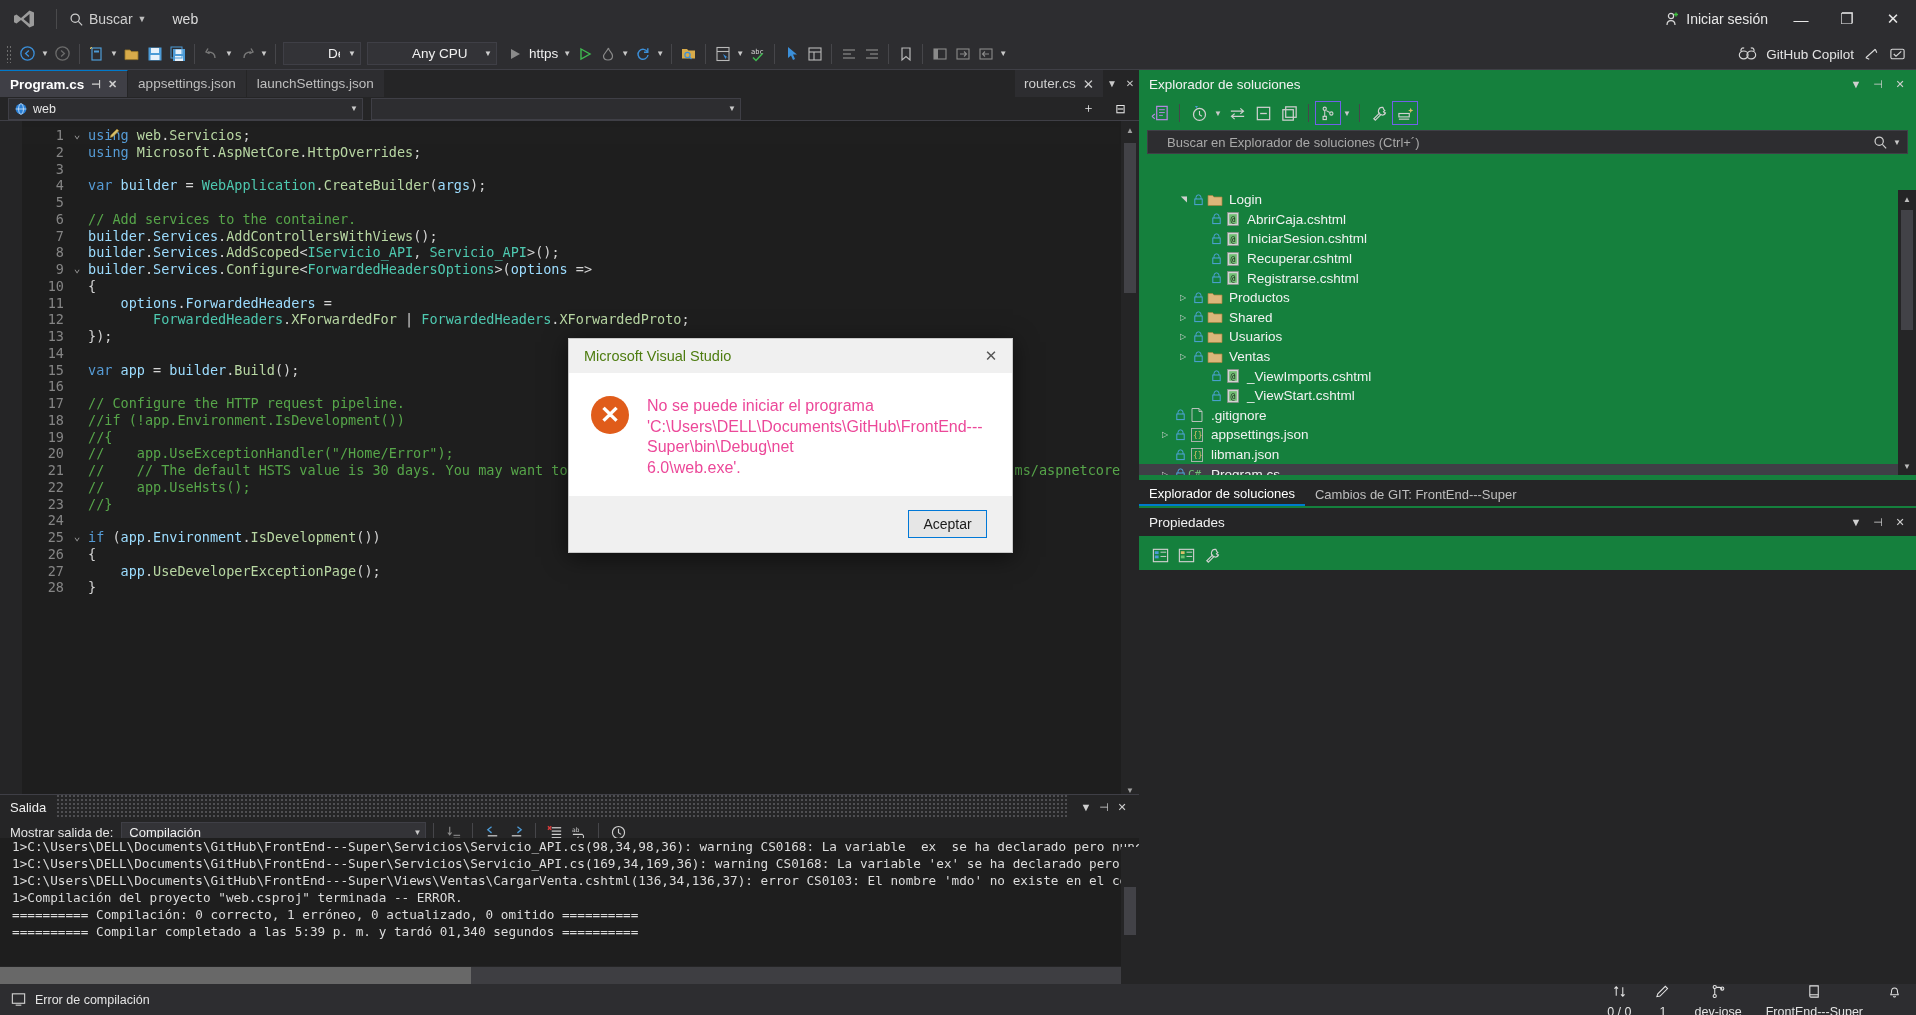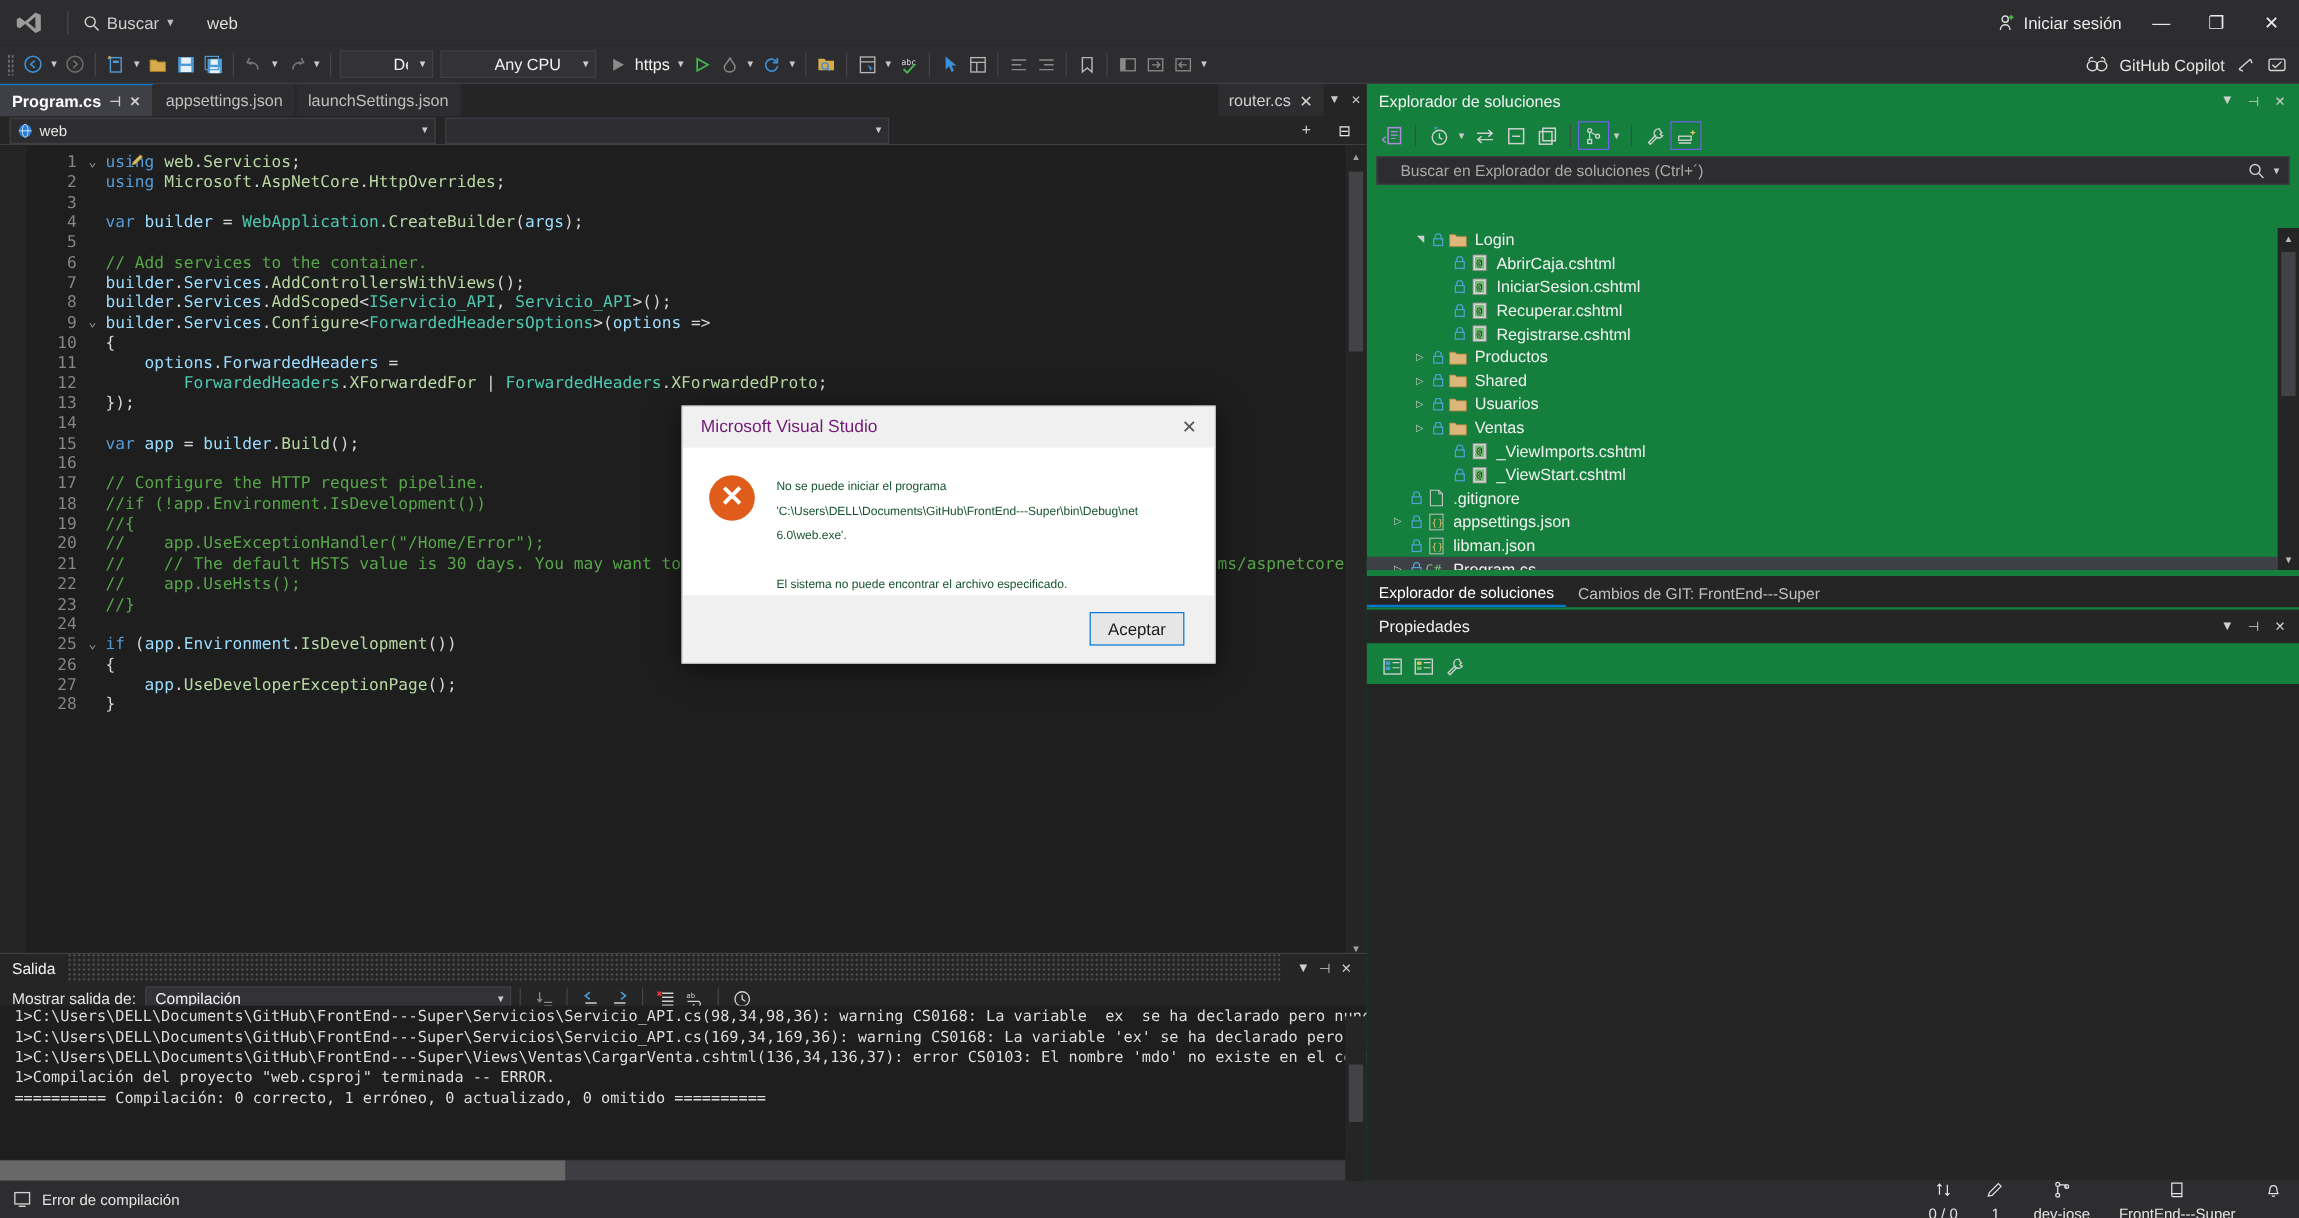--- a/index.html
+++ b/index.html
@@ -166,27 +166,27 @@
 
   .props-head { position:absolute; left:0; right:0; top:438px; height:28px; display:flex; align-items:center; padding-left:10px; background:#252526; }
   .props-toolbar { position:absolute; left:0; right:0; top:470px; height:30px; display:flex; align-items:center; padding-left:8px; }
   .props-body { position:absolute; left:0; right:0; top:500px; bottom:0; background:#252526; }
   .modal {
     position:absolute; left:568px; top:338px; width:445px; height:215px;
     background:#ffffff; border:1px solid #c8c8c8;
     box-shadow: 0 4px 22px rgba(0,0,0,0.55); color:#1b1b1b;
   }
   .modal-title { height:34px; background:#f0f0f0; display:flex; align-items:center; padding-left:15px; position:relative; }
-  .modal-title span { font-size:14.5px; color:#701a75; }
+  .modal-title span { font-size:14.5px; color:#4d7c0f; }
   .modal-x { position:absolute; right:0; top:0; width:42px; height:34px; display:flex; align-items:center;
              justify-content:center; font-size:15px; color:#555; cursor:default; }
   .modal-body { padding:23px 22px 0 22px; display:flex; gap:18px; }
   .err-circle { width:38px; height:38px; border-radius:50%; background:#e05c1a; flex:0 0 38px;
                 display:flex; align-items:center; justify-content:center; color:#fff; font-size:24px; font-weight:bold; line-height:1; }
-  .modal-msg { font-size:10px; line-height:20.5px; color:#14532d; }
+  .modal-msg { font-size:16px; line-height:20.5px; color:#ec4899; }
   .modal-msg .p2 { margin-top:20px; }
   .modal-foot { position:absolute; left:0; right:0; bottom:0; height:56px; background:#f0f0f0;
                 display:flex; align-items:center; justify-content:flex-end; padding-right:25px; }
   .btn-ok { min-width:79px; height:28px; background:#e6e6e6; border:1px solid #0078d7;
             font-size:14px; color:#1b1b1b; display:flex; align-items:center; justify-content:center; cursor:default; }
 
   
   .statusbar { position:absolute; left:0; right:0; bottom:0; height:31px; background:#2d2d30;
                display:flex; align-items:center; font-size:12.5px; color:#e4e4e4; }
   .sb-left { display:flex; align-items:center; gap:8px; padding-left:10px; }
@@ -606,20 +606,21 @@
               <path d="M9 5 v4.3 l2.8 1.7" fill="none" stroke="#d0d0d0" stroke-width="1.2"></path>
             </svg>
         </div>
       </div>
       <div class="op-body" style="margin-top: -9px;">
           <div class="op-line">1&gt;C:\Users\DELL\Documents\GitHub\FrontEnd---Super\Servicios\Servicio_API.cs(98,34,98,36): warning CS0168: La variable  ex  se ha declarado pero nunca se usa</div>
           <div class="op-line">1&gt;C:\Users\DELL\Documents\GitHub\FrontEnd---Super\Servicios\Servicio_API.cs(169,34,169,36): warning CS0168: La variable 'ex' se ha declarado pero nunca se usa</div>
           <div class="op-line">1&gt;C:\Users\DELL\Documents\GitHub\FrontEnd---Super\Views\Ventas\CargarVenta.cshtml(136,34,136,37): error CS0103: El nombre 'mdo' no existe en el contexto actual</div>
           <div class="op-line">1&gt;Compilación del proyecto "web.csproj" terminada -- ERROR.</div>
           <div class="op-line">========== Compilación: 0 correcto, 1 erróneo, 0 actualizado, 0 omitido ==========</div>
+          <div class="op-line">========== Compilar completado a las 5:39 p. m. y tardó 01,340 segundos ==========</div>
         </div>
       <div class="op-vsb">
           <div class="t"></div>
         </div>
       <div class="op-hscroll">
           <div class="ht"></div>
         </div>
     </div>
 
     <div class="bottom-tabs">

